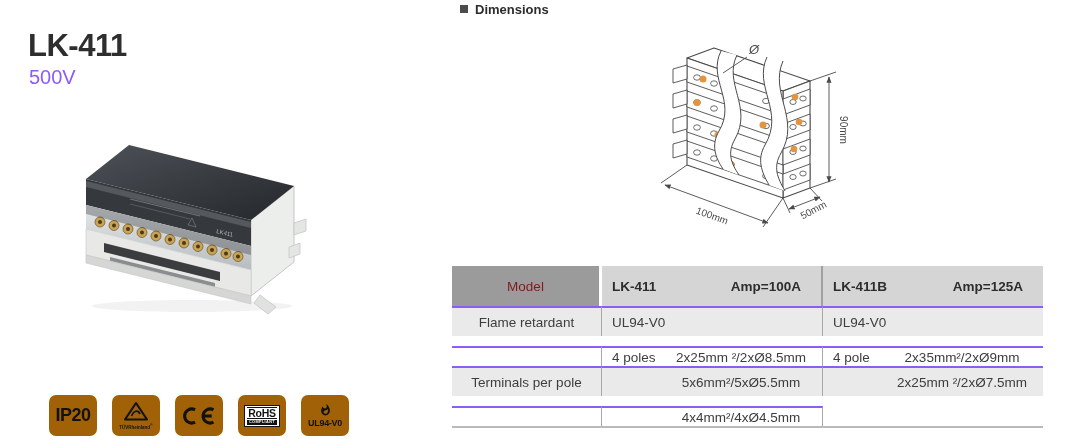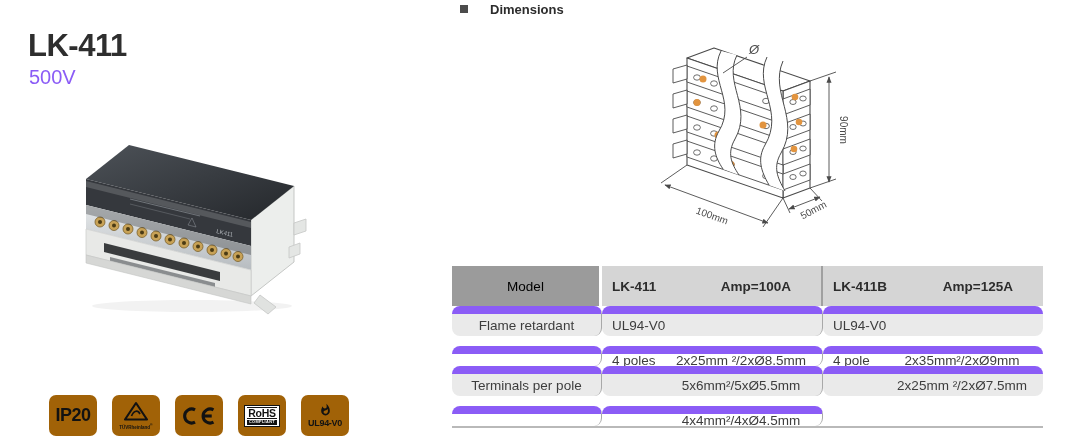--- a/index.html
+++ b/index.html
@@ -15,41 +15,41 @@
   .badges{position:absolute;left:49px;top:395px;display:flex;gap:15px;}
   .badge{width:48px;height:41px;background:#a16207;border-radius:7px;display:flex;flex-direction:column;align-items:center;justify-content:center;}
   .badge .big{font-size:18px;font-weight:800;color:#121212;letter-spacing:-.5px;}
   .badge .tiny{font-size:4.5px;font-weight:700;color:#121212;line-height:5px;margin-top:1px;white-space:nowrap;}
   .badge .tiny sup{font-size:3.5px;}
   .badge .ul94-label{font-size:9px;font-weight:800;color:#121212;margin-top:1px;letter-spacing:-.3px;}
   .rohs-box{border:1.5px solid #121212;background:#fff;padding:1px 2px 0 2px;display:flex;flex-direction:column;align-items:center;}
   .rohs-word{font-size:10.5px;font-weight:800;color:#121212;line-height:10px;border-top:1.2px solid #121212;border-bottom:1.2px solid #121212;padding:0 1px;letter-spacing:-.3px;}
   .rohs-bar{background:#121212;color:#fff;font-size:3.8px;font-weight:700;letter-spacing:.4px;line-height:5px;padding:0 2px;margin-top:1px;margin-bottom:1px;}
   
-  .dim-header{position:absolute;left:460px;top:0px;display:flex;align-items:center;gap:22px;height:18px;}
+  .dim-header{position:absolute;left:460px;top:0px;display:flex;align-items:center;gap:7px;height:18px;}
   .dim-bullet{width:8px;height:8px;background:#4c4c4c;display:inline-block;}
   .dim-title{font-size:13px;font-weight:600;color:#2c2c2c;}
   .dim-figure{position:absolute;left:643px;top:27px;}
   .dim-figure text{font-family:"Liberation Sans", sans-serif;fill:#4a4a4a;}
   
   .spec-table{
     position:absolute;left:452px;top:266px;width:591px;
     display:grid;grid-template-columns:150px 221px 220px;grid-template-rows:40px 30px 30px 30px 30px;
     font-size:13.5px;color:#3d3d3d;border-bottom:2px solid #b9b9b9;
   }
   .cell{display:flex;align-items:center;box-sizing:border-box;}
-  .h-model{background:#9b9b9b;color:#000000;justify-content:center;border-right:3px solid #ffffff;font-size:13.5px;}
+  .h-model{background:#9b9b9b;color:#7f1d1d;justify-content:center;border-right:3px solid #ffffff;font-size:13.5px;}
   .h-col{background:#d5d5d5;padding-left:10px;}
   .h-col .name{font-weight:700;color:#2d2d2d;}
-  .h-col .amp{margin-left:auto;padding-right:30px;font-weight:700;color:#2d2d2d;}
+  .h-col .amp{margin-left:auto;padding-right:20px;font-weight:700;color:#2d2d2d;}
   .h-div{border-right:2px solid #a0a0a0;}
   .r-label{justify-content:center;text-align:center;border-right:1px solid #a8a8a8;}
   .r-data{padding-left:10px;}
   .r-div{border-right:1px solid #a8a8a8;}
-  .row-cell{border-top:8px solid #8b5cf6;border-radius:8px;}
+  .row-cell{border-top:2px solid #8b5cf6;}
   .shade{background:#eaeaea;}
   .plain{background:#ffffff;margin-top:10px;}
   .pole{width:58px;flex:none;}
   .val-c{flex:1;text-align:center;padding-right:10px;}
   .val-l{text-align:left;}
 </style>
 </head>
 <body>
 
 <div class="canvas">

